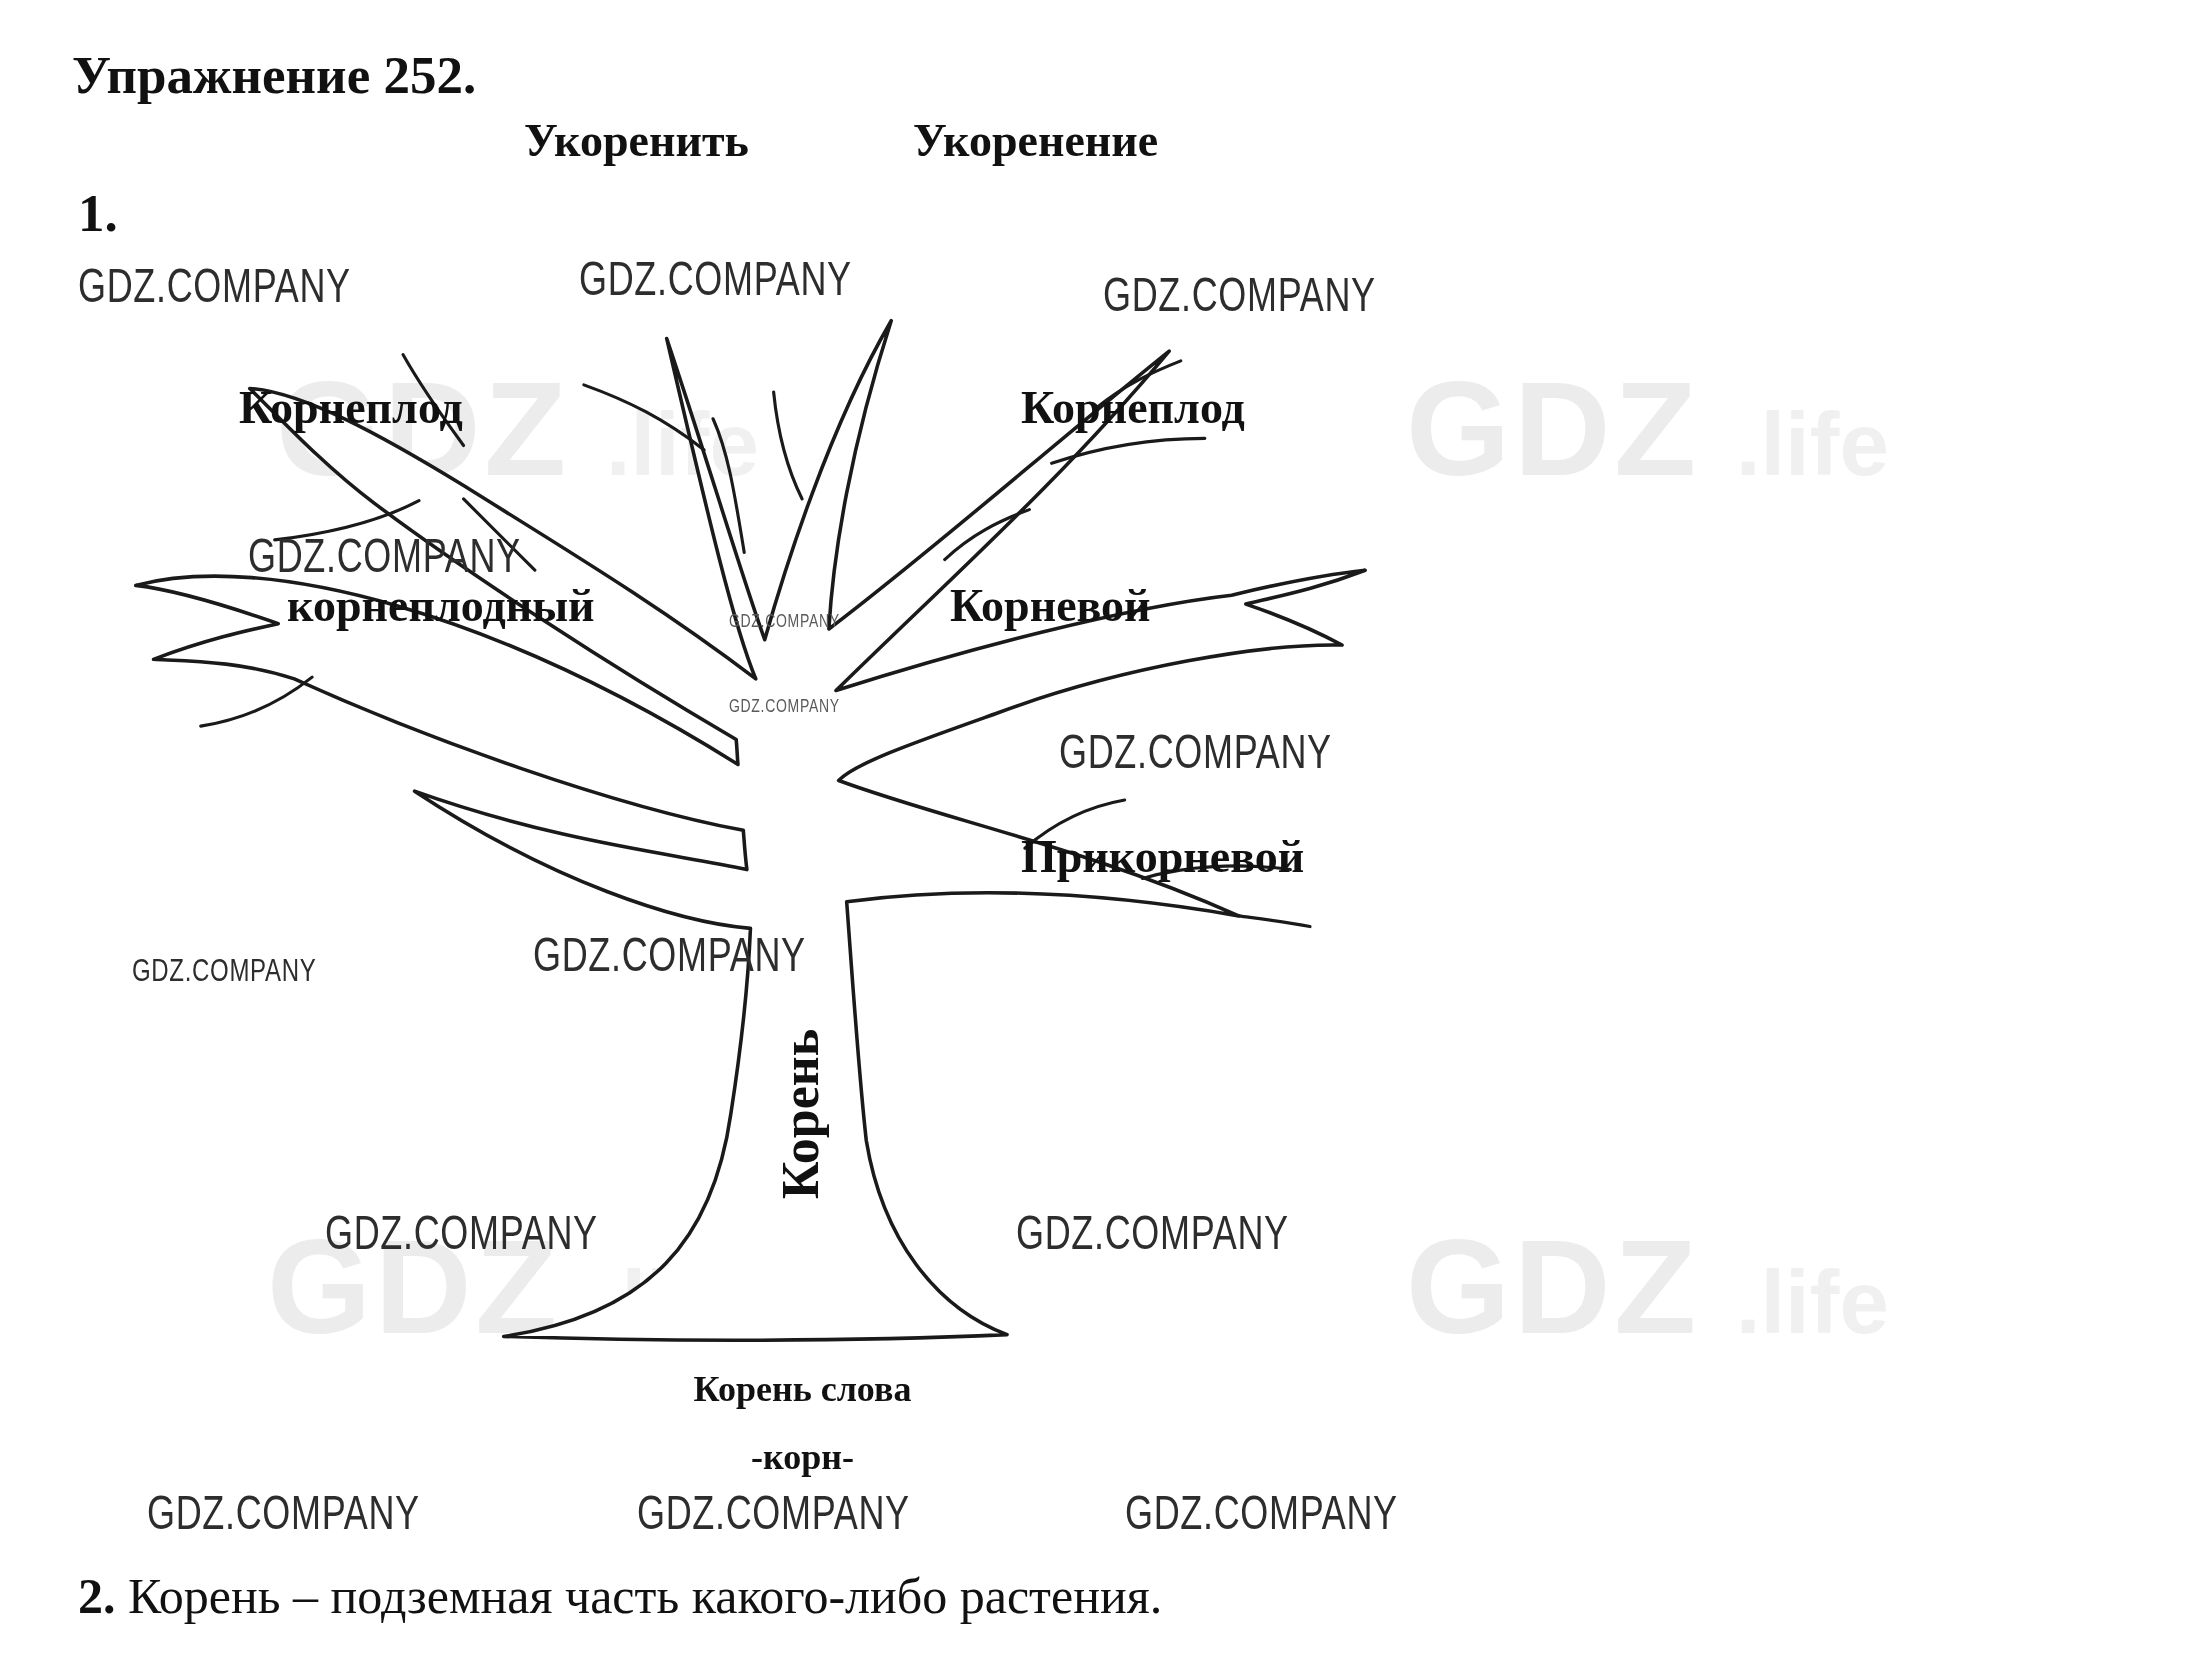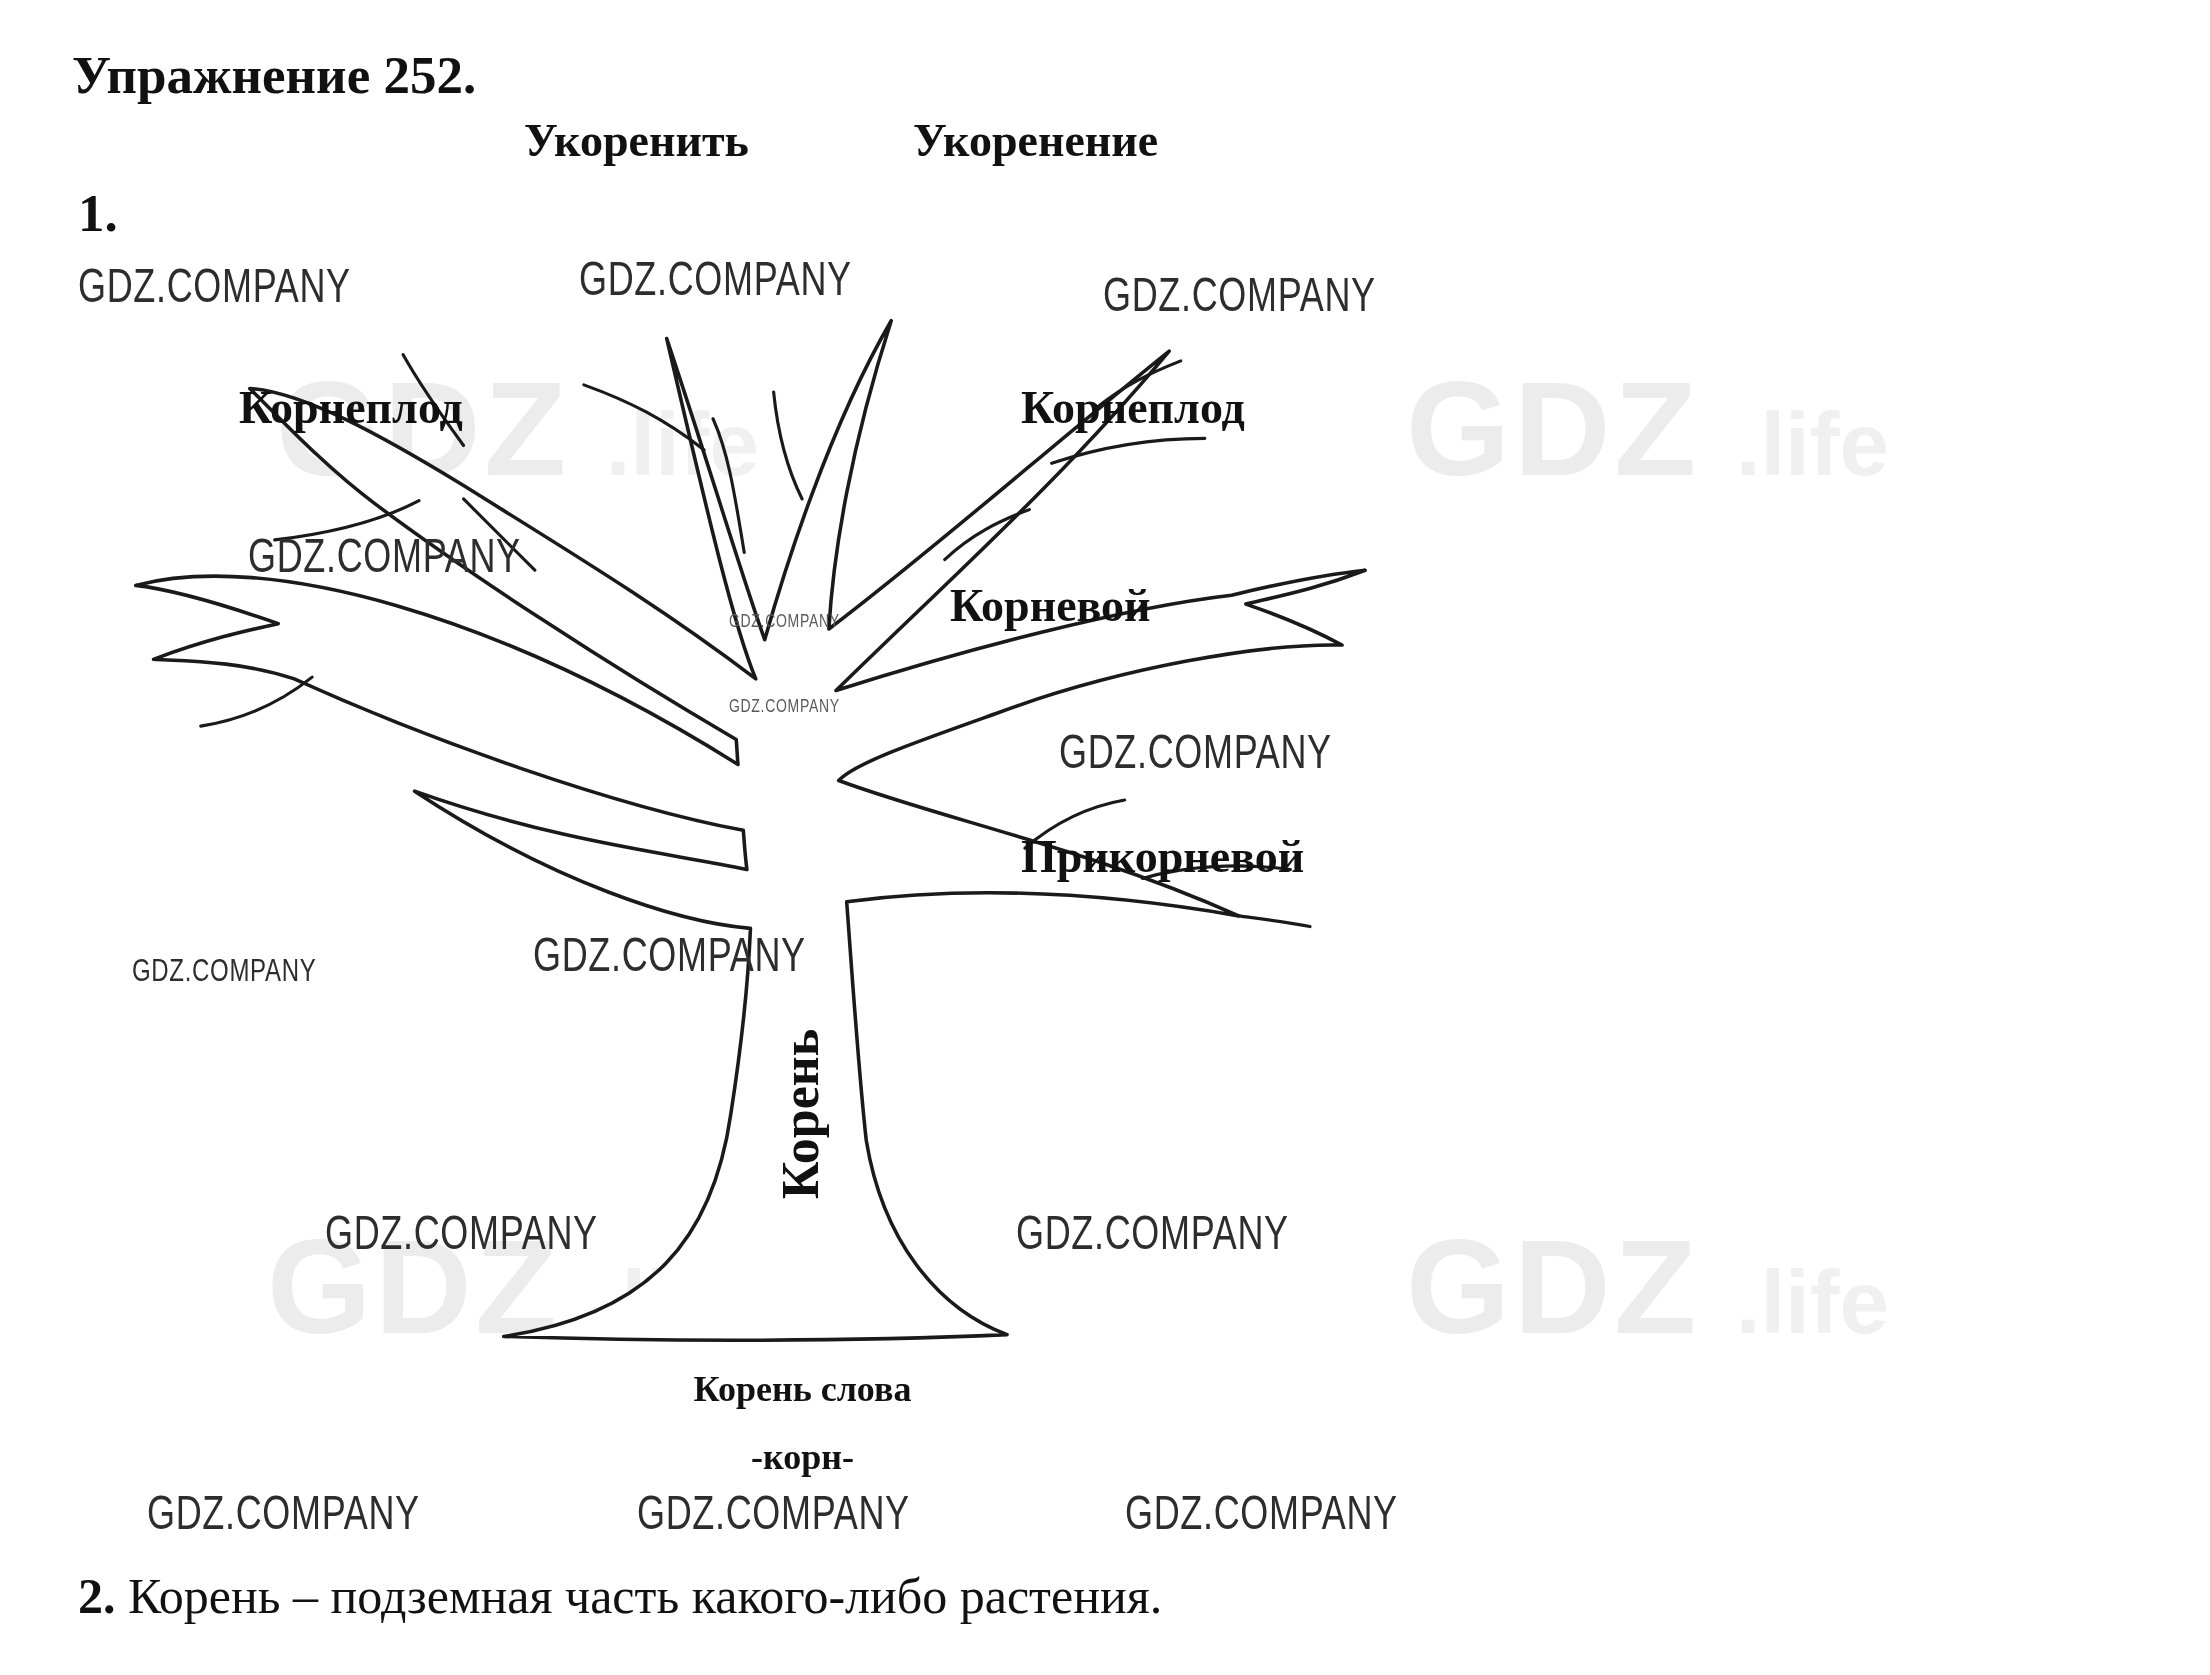--- a/index.html
+++ b/index.html
@@ -150,20 +150,21 @@
     </g>
   </svg>
 
   <div class="txt h-title" style="left:72px;top:45px;">Упражнение 252.</div>
   <div class="txt wordpair" style="left:524px;top:114px;">Укоренить</div>
   <div class="txt wordpair" style="left:913px;top:114px;">Укоренение</div>
   <div class="txt num" style="left:78px;top:183px;">1.</div>
 
   <div class="txt tree-label" style="left:239px;top:381px;">Корнеплод</div>
   <div class="txt tree-label" style="left:1021px;top:381px;">Корнеплод</div>
+  <div class="txt tree-label" style="left:287px;top:579px;">корнеплодный</div>
   <div class="txt tree-label" style="left:950px;top:579px;">Корневой</div>
   <div class="txt tree-label" style="left:1021px;top:790px;margin-top:40px;">Прикорневой</div>
   <div class="trunk-word">Корень</div>
   <div class="caption" style="top:1368px;">Корень слова</div>
   <div class="caption" style="top:1436px;">-корн-</div>
 
   <div class="wm" style="left:78px;top:258px;">GDZ.COMPANY</div>
   <div class="wm" style="left:579px;top:251px;">GDZ.COMPANY</div>
   <div class="wm" style="left:1103px;top:267px;">GDZ.COMPANY</div>
   <div class="wm" style="left:248px;top:528px;">GDZ.COMPANY</div>

